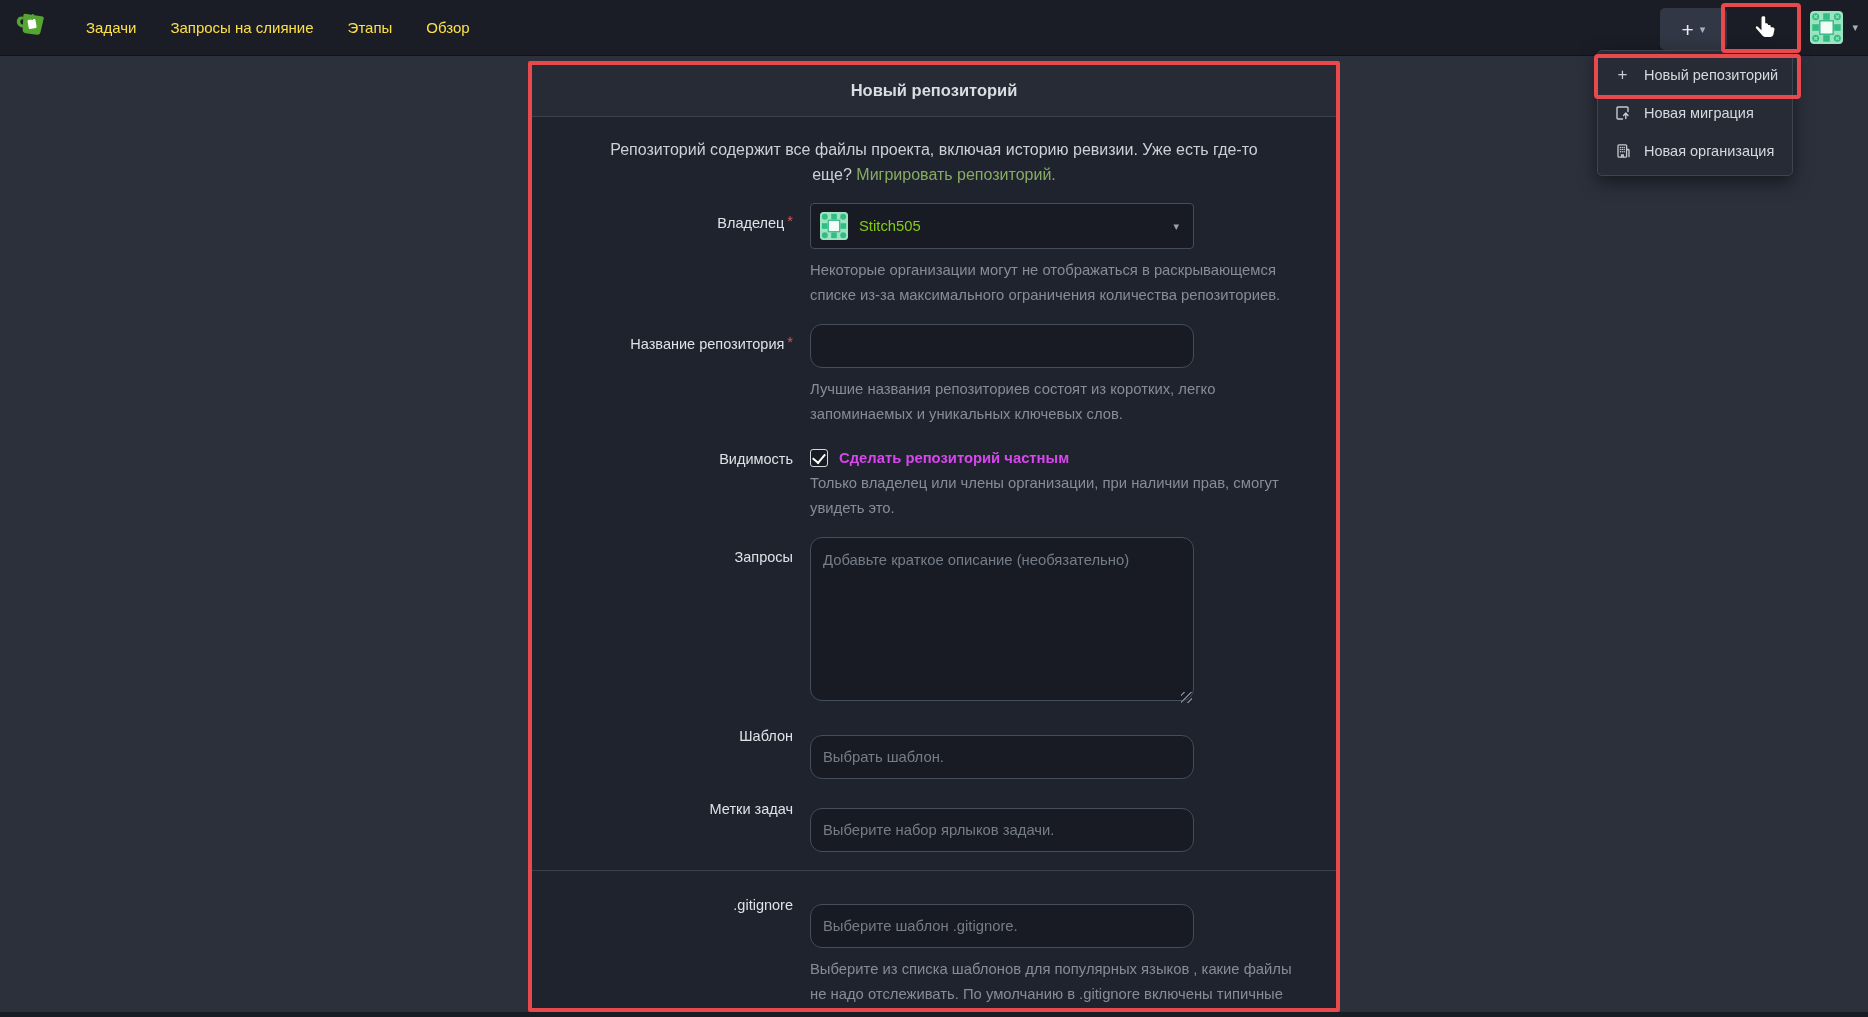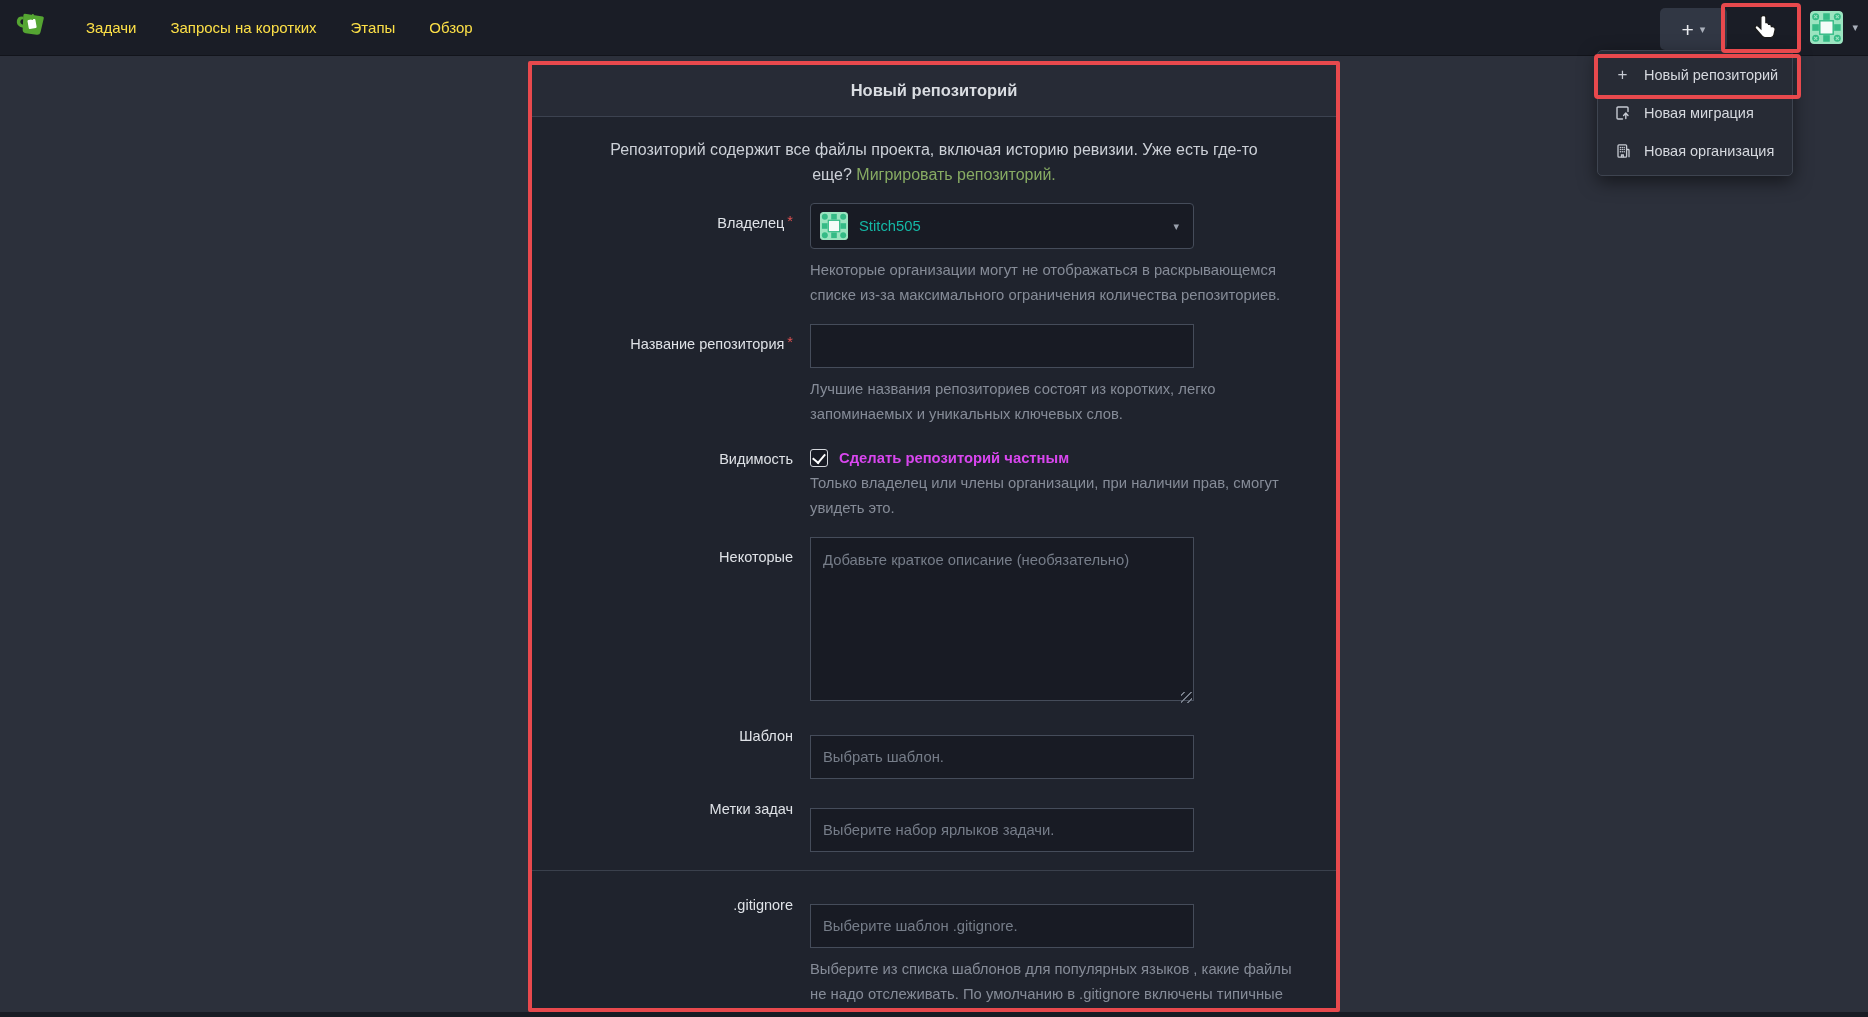--- a/index.html
+++ b/index.html
@@ -73,24 +73,24 @@
   .req { color:#e05252; margin-left:3px; position:relative; top:-2px; }
   .help {
     margin-top:9px; font-size:14.8px; line-height:25px; color:#868c98;
     max-width:490px;
   }
   .select-box {
     width:384px; height:46px; background:#181b24; border:1px solid #454c5a;
     border-radius:4px; display:flex; align-items:center; gap:11px;
     padding:0 14px 0 9px; cursor:pointer;
   }
-  .select-box .val { font-size:14.8px; color:#14b8a6; }
+  .select-box .val { font-size:14.8px; color:#84cc16; }
   .select-box .caret { margin-left:auto; color:#9aa1ad; }
   input.txt, textarea.txt {
-    width:384px; background:#181b24; border:1px solid #454c5a; border-radius:0;
+    width:384px; background:#181b24; border:1px solid #454c5a; border-radius:12px;
     color:#e6e8eb; font-size:14.8px; font-family:"Liberation Sans", sans-serif;
     outline:none;
   }
   input.txt::placeholder, textarea.txt::placeholder { color:#767d89; opacity:1; }
   input.tall { height:44px; padding:0 12px; }
   input.short { height:44px; padding:0 12px;margin-top:16px; }
   textarea.txt { height:164px; padding:11px 12px; resize:none; line-height:23px; }
   .ta-wrap { position:relative; width:384px; }
   .resize-corner {
     position:absolute; right:2px; bottom:2px; width:11px; height:11px;
@@ -123,21 +123,21 @@
 <div class="navbar">
   <svg class="logo" viewBox="0 0 40 36">
     <g transform="rotate(8 20 18)">
       <path d="M10 8 q-6 0 -6 5 q0 6 7 6 l0 -3 q-3.5 0 -3.5 -3 q0 -2.5 3 -2.5 z" fill="#55a532"></path>
       <path d="M11 5 h18 q1.5 0 1.3 2 l-1.3 14 q-0.3 3 -3.5 3 h-11 q-3.2 0 -3.5 -3 l-1.3 -14 q-0.2 -2 1.3 -2 z" fill="#55a532"></path>
       <rect x="15.5" y="9.5" width="8" height="9" rx="1" fill="#ffffff" transform="rotate(-18 19.5 14)"></rect>
       <path d="M19 4 l0 6" stroke="#55a532" stroke-width="1.6" fill="none"></path>
     </g>
   </svg>
   <span class="nav-link">Задачи</span>
-  <span class="nav-link">Запросы на коротких</span>
+  <span class="nav-link">Запросы на слияние</span>
   <span class="nav-link">Этапы</span>
   <span class="nav-link">Обзор</span>
 
   <div class="nav-right">
     <svg class="bell-btn" viewBox="0 0 24 24">
       <path d="M12 3.5 a5.2 5.2 0 0 0 -5.2 5.2 c0 4.2 -1.4 5.6 -2 6.6 h14.4 c-.6 -1 -2 -2.4 -2 -6.6 A5.2 5.2 0 0 0 12 3.5 z" fill="none" stroke="#cfd3da" stroke-width="1.6" stroke-linejoin="round"></path>
       <path d="M10.2 18.2 a1.9 1.9 0 0 0 3.6 0" fill="none" stroke="#cfd3da" stroke-width="1.6"></path>
     </svg>
     <div class="create-btn">
       <span class="plus">+</span>
@@ -238,21 +238,21 @@
       <div>
         <div class="check-line" style="padding-top:6px">
           <div class="checkbox checked"></div>
           <span class="check-text">Сделать репозиторий частным</span>
         </div>
         <div class="help" style="margin-top:4px">Только владелец или члены организации, при наличии прав, смогут увидеть это.</div>
       </div>
     </div>
 
     <div class="row">
-      <div class="lbl">Некоторые</div>
+      <div class="lbl">Запросы</div>
       <div class="ta-wrap">
         <textarea class="txt" placeholder="Добавьте краткое описание (необязательно)" style=""></textarea>
         <div class="resize-corner"></div>
       </div>
     </div>
 
     <div class="row" style="margin-top:14px">
       <div class="lbl" style="padding-top:9px">Шаблон</div>
       <div>
         <input class="txt short" type="text" placeholder="Выбрать шаблон." style="">

